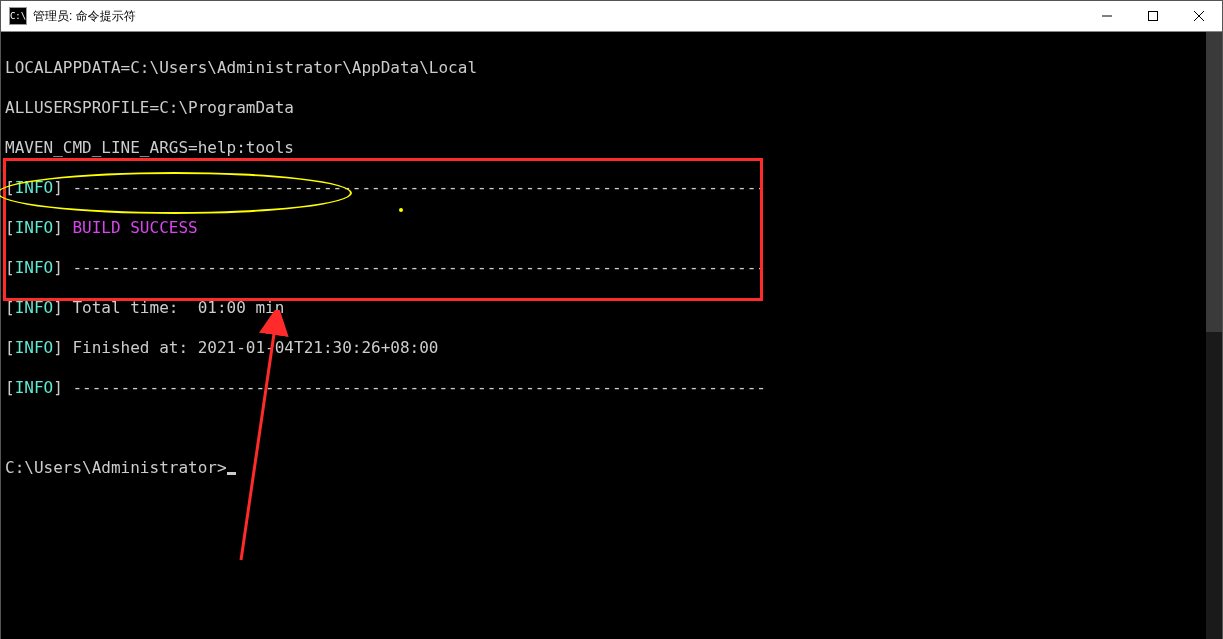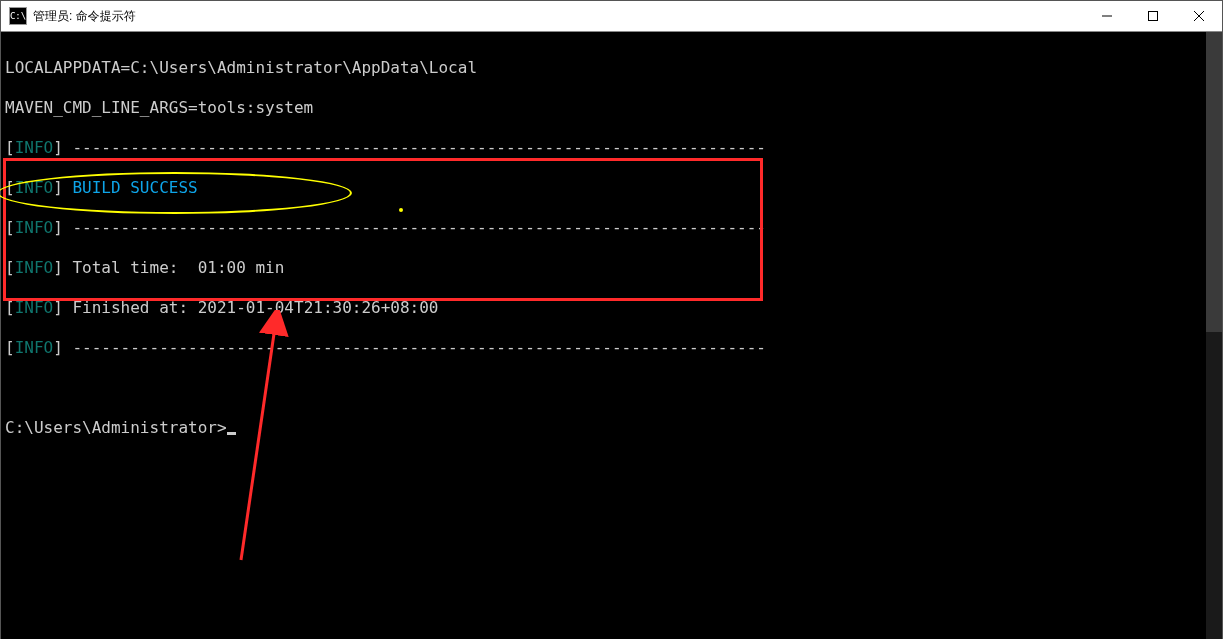--- a/index.html
+++ b/index.html
@@ -5,22 +5,22 @@
   html,body{margin:0;padding:0;width:1223px;height:639px;overflow:hidden;font-family:"Microsoft YaHei",sans-serif;background:#fff}
   .window{width:1223px;height:639px;border:1px solid #555;box-sizing:border-box;display:flex;flex-direction:column}
   .titlebar{height:30px;background:#fff;display:flex;align-items:center;border-bottom:1px solid #888;font-size:12px;color:#000}
   .titlebar .icon{width:16px;height:16px;margin:0 6px 0 8px;background:#000;color:#fff;font-size:9px;display:flex;align-items:center;justify-content:center;font-family:Consolas,monospace;border:1px solid #999}
   .titlebar .title{flex:0 0 auto}
   .titlebar .spacer{flex:1}
   .winbtn{width:46px;height:30px;display:flex;align-items:center;justify-content:center;color:#000}
   .winbtn svg{width:10px;height:10px;stroke:#000;stroke-width:1;fill:none}
   .terminal{flex:1;background:#000;color:#ccc;font-family:"NSimSun","SimSun",Consolas,monospace;font-size:16px;line-height:20px;padding:6px 4px;position:relative;white-space:pre}
   .line{display:block}
-  .info{color:#0f766e}
-  .success{color:#0ea5e9}
+  .info{color:#5eead4}
+  .success{color:#d946ef}
   .dash{color:#ccc}
   .cursor{display:inline-block;width:9px;height:3px;background:#ccc;vertical-align:-2px}
   .redbox{position:absolute;border:3px solid #ff2a2a;box-sizing:border-box}
   .ellipse{position:absolute;border:2px solid #ffff00;border-radius:50%;box-sizing:border-box}
   .dot{position:absolute;width:4px;height:4px;border-radius:50%;background:#ffff00}
   .arrow-svg{position:absolute}
   .scrollbar{position:absolute;right:0;top:0;bottom:0;width:16px;background:#1a1a1a}
   .scrollbar .thumb{position:absolute;left:0;right:0;top:0;height:300px;background:#3a3a3a}
 </style>
 </head>
@@ -47,21 +47,22 @@
     <div class="winbtn">
       <svg>
           <line x1="0" y1="0" x2="10" y2="10"></line>
           <line x1="10" y1="0" x2="0" y2="10"></line>
         </svg>
     </div>
   </div>
 
   <div class="terminal">
 <span class="line">LOCALAPPDATA=C:\Users\Administrator\AppData\Local</span>
-<span class="line">MAVEN_CMD_LINE_ARGS=tools:system</span>
+<span class="line">ALLUSERSPROFILE=C:\ProgramData</span>
+<span class="line">MAVEN_CMD_LINE_ARGS=help:tools</span>
 <span class="line"><span class="dash">[</span><span class="info">INFO</span><span class="dash">] </span><span class="dash">------------------------------------------------------------------------</span></span>
 <span class="line"><span class="dash">[</span><span class="info">INFO</span><span class="dash">] </span><span class="success">BUILD SUCCESS</span></span>
 <span class="line"><span class="dash">[</span><span class="info">INFO</span><span class="dash">] </span><span class="dash">------------------------------------------------------------------------</span></span>
 <span class="line"><span class="dash">[</span><span class="info">INFO</span><span class="dash">] </span><span class="dash">Total time:  01:00 min</span></span>
 <span class="line"><span class="dash">[</span><span class="info">INFO</span><span class="dash">] </span><span class="dash">Finished at: 2021-01-04T21:30:26+08:00</span></span>
 <span class="line"><span class="dash">[</span><span class="info">INFO</span><span class="dash">] </span><span class="dash">------------------------------------------------------------------------</span></span>
 <span class="line"> </span>
 <span class="line"><span>C:\Users\Administrator&gt;</span><span class="cursor"></span></span>
 
     

